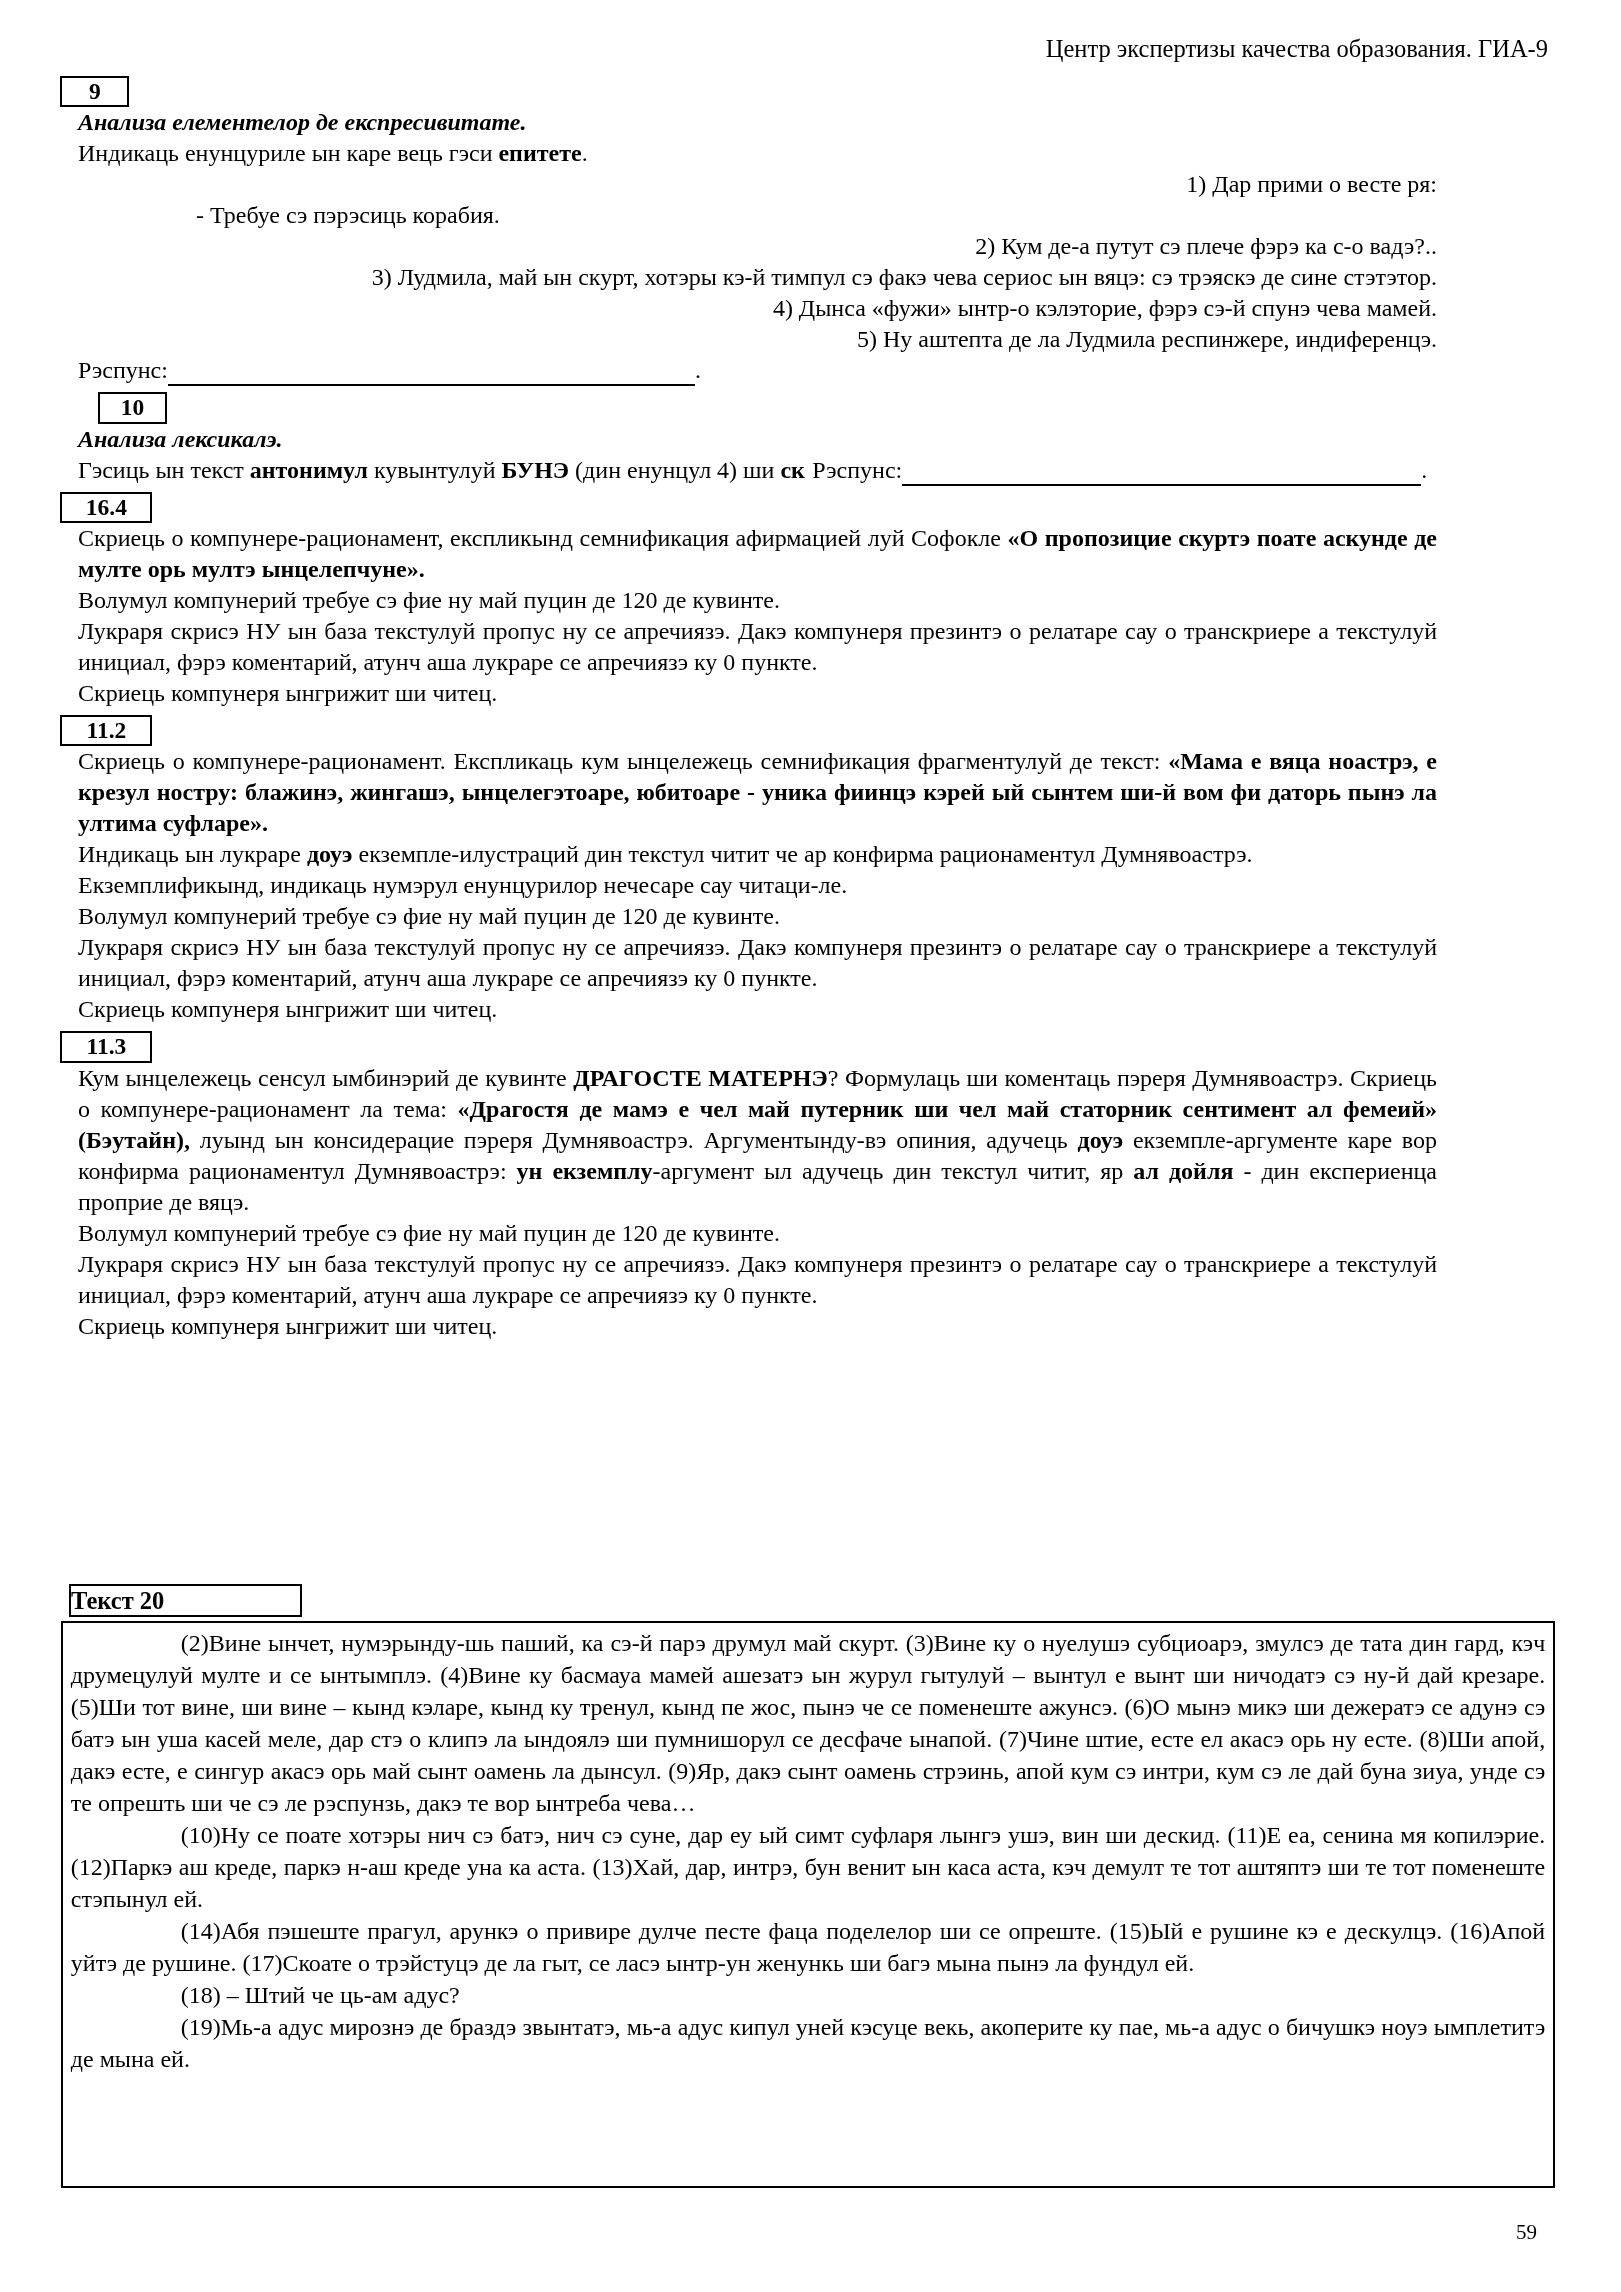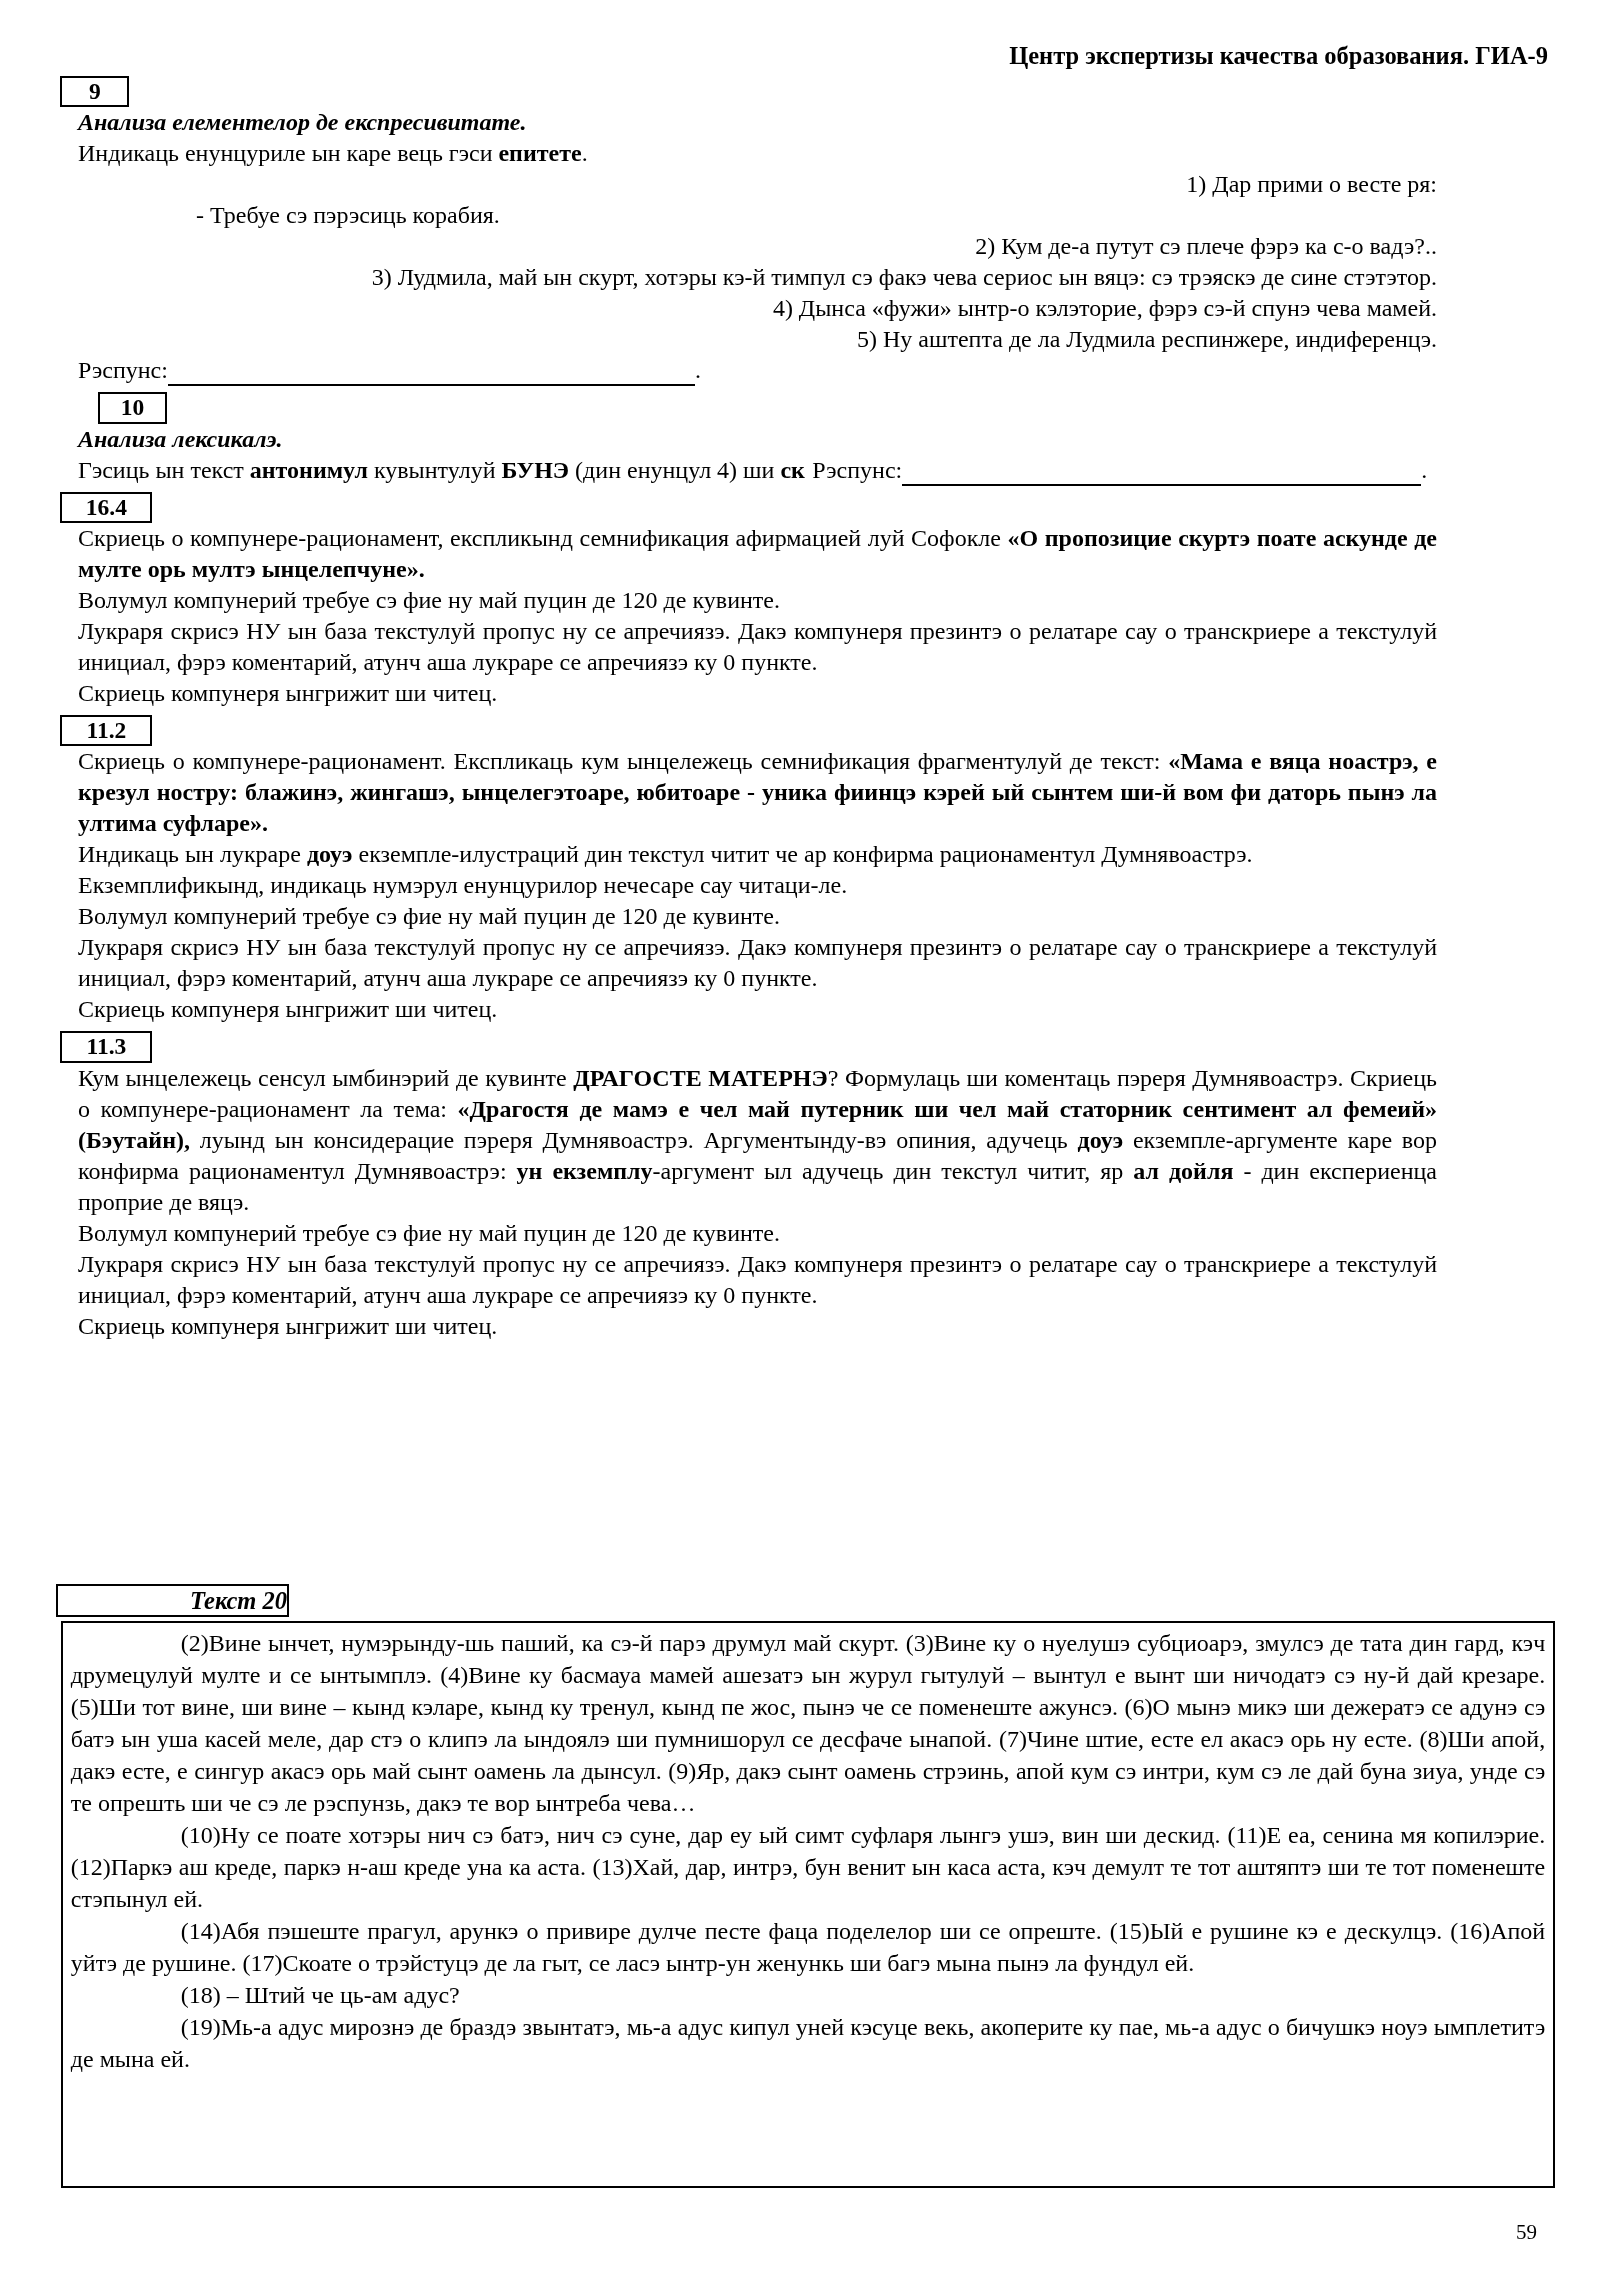--- a/index.html
+++ b/index.html
@@ -2,44 +2,44 @@
 <html><head>
 <meta charset="utf-8">
 <style>
   html, body { margin: 0; padding: 0; background: #ffffff; }
   body {
     width: 1621px; height: 2293px; position: relative; overflow: hidden;
     font-family: "Liberation Serif", "DejaVu Serif", serif;
     color: #000; font-size: 24px; line-height: 31px;
   }
   .page-header {
-    position: absolute; right: 73px; top: 41px;
-    font-size: 24.5px; line-height: 29px; font-weight: bold;
+    position: absolute; right: 73px; top: 34px;
+    font-size: 24.5px; line-height: 29px;
   }
   .content { position: absolute; left: 78px; top: 76px; width: 1359px; }
   .task-box {
     display: inline-block; border: 2.9px solid #000; height: 27.4px; line-height: 27.4px;
     font-weight: bold; text-align: center; font-size: 23.5px; box-sizing: content-box;
     margin-left: -17.6px;
   }
   .task-box.w1 { width: 65px; }
   .task-box.w2 { width: 65px; margin-left: 20px; }
   .task-box.w3 { width: 88px; }
   .sec { margin-bottom: 5.9px; }
   .sub { font-weight: bold; font-style: italic; }
   .b { font-weight: bold; }
   .j { text-align: justify; }
   .ind1 { padding-left: 98px; text-align: right; }
   .ind1b { padding-left: 118px; }
   .answer-line { display: inline-block; border-bottom: 2px solid #000; height: 25.5px; vertical-align: bottom; }
   .ans9 { width: 527px; }
   .ans10 { width: 519px; }
   .text-title-box {
-    position: absolute; left: 56px; top: 1584px; width: 229px; height: 29px;
-    border: 2.9px solid #000; text-align: right; font-weight: bold; line-height: 29px; font-size: 24.5px; font-style: italic;
+    position: absolute; left: 69px; top: 1584px; width: 229px; height: 29px;
+    border: 2.9px solid #000; text-align: left; font-weight: bold; line-height: 29px; font-size: 24.5px;
   }
   .text-box {
     position: absolute; left: 61px; top: 1621px; width: 1494px; height: 567px;
     border: 2.9px solid #000; box-sizing: border-box; padding: 3.9px 7.8px 0 7.8px;
     font-size: 24px; line-height: 32px; text-align: justify;
   }
   .text-box p { margin: 0; text-indent: 110px; }
   .page-number { position: absolute; right: 84px; top: 2217px; font-size: 21px; }
 </style>
 </head>

